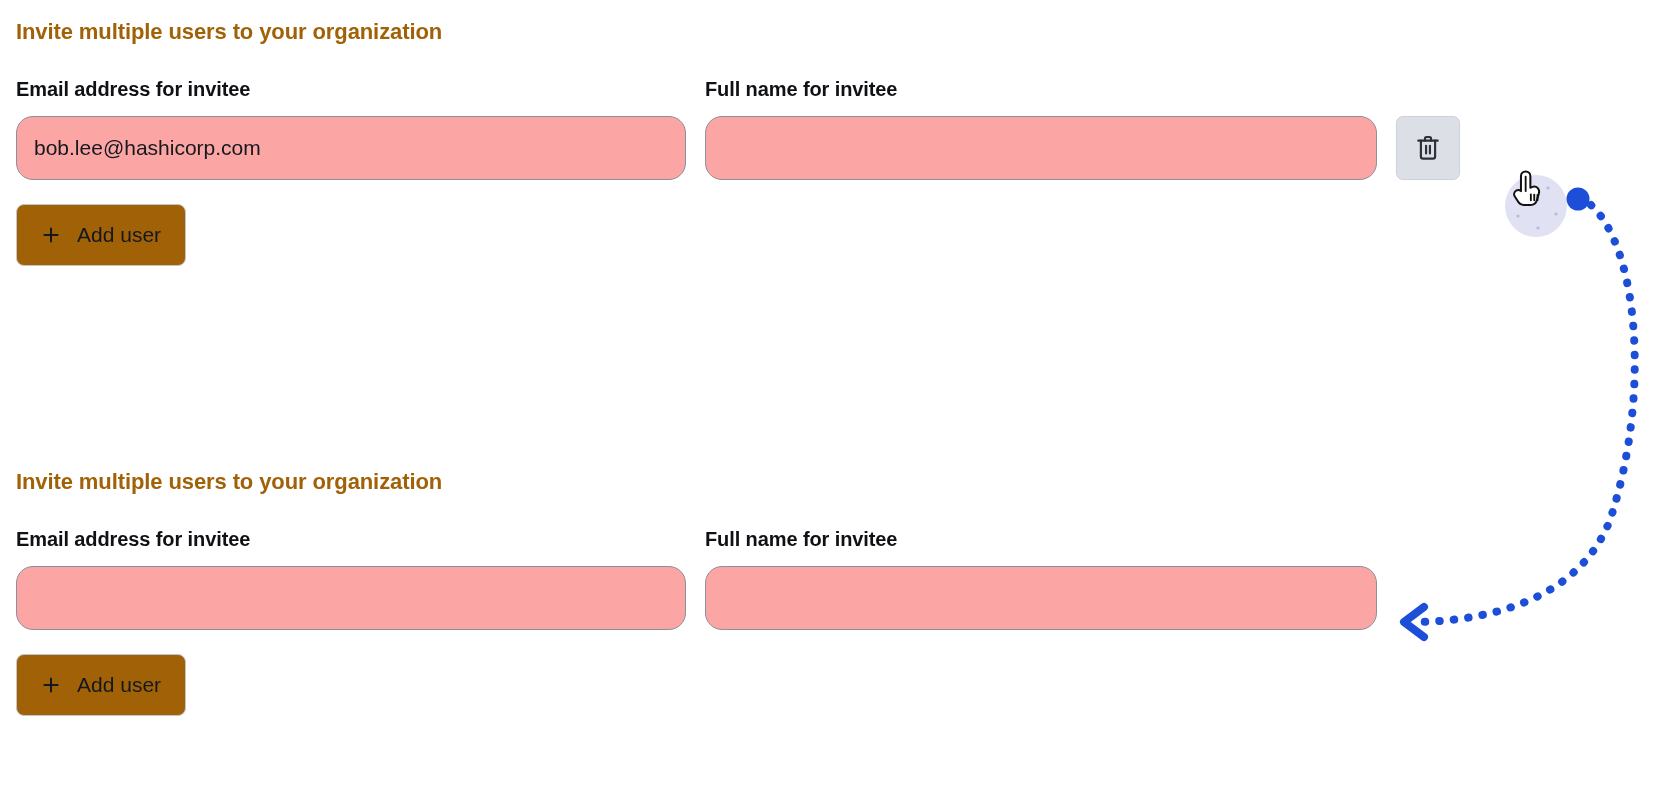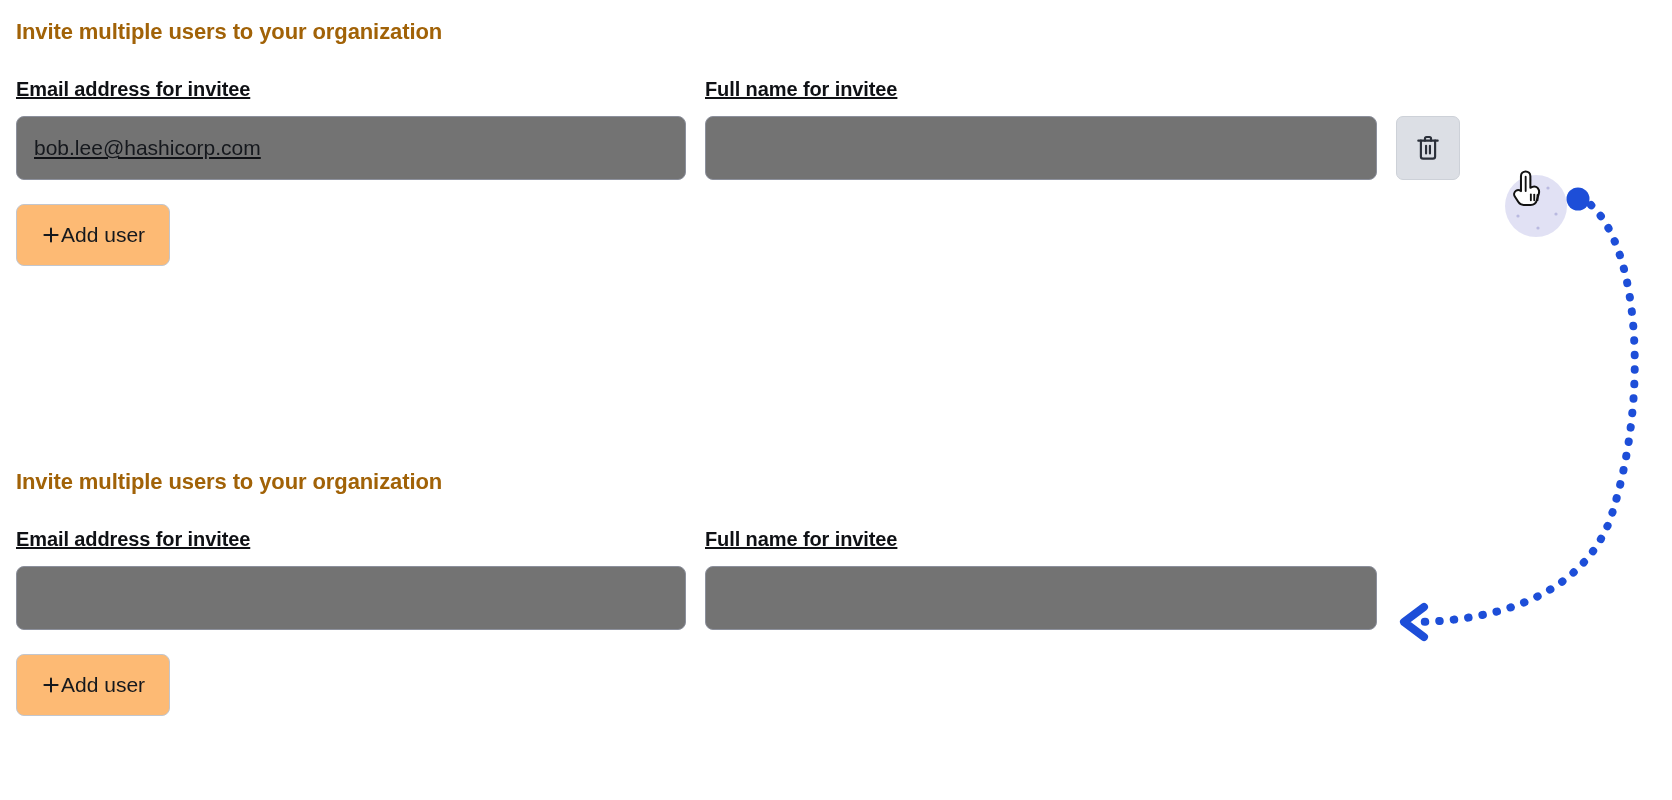--- a/index.html
+++ b/index.html
@@ -37,21 +37,20 @@
     letter-spacing: -0.1px;
     color: #a16207;
     margin: 0 0 30px 0;
     white-space: nowrap;
   }
 
   .row {
     display: flex;
     align-items: flex-start;
     gap: 19px;
-    text-decoration: underline;
   }
 
   .field {
     display: flex;
     flex-direction: column;
   }
   .field.email { width: 670px; }
   .field.fullname { width: 672px; }
 
   .field-label {
@@ -62,22 +61,22 @@
     color: #0f1115;
     margin: 0 0 14px 0;
     white-space: nowrap;
   }
 
   .text-input {
     box-sizing: border-box;
     width: 100%;
     height: 64px;
     border: 1.6px solid #8c909c;
-    border-radius: 8px;
-    background: #737373;
+    border-radius: 17px;
+    background: #fca5a5;
     font-family: "Liberation Sans", sans-serif;
     font-size: 21px;
     line-height: 28px;
     color: #15181d;
     padding: 0 17px;
     outline: none;
   }
   .text-input::placeholder { color: #6f7682; }
 
   
@@ -98,23 +97,24 @@
   .delete-btn svg { display: block; }
 
   
   .add-user-btn {
     box-sizing: border-box;
     margin-top: 24px;
     height: 62px;
     padding: 0 24px;
     border: 1.4px solid #c2c6ce;
     border-radius: 8px;
-    background: #fdba74;
+    background: #a16207;
     display: inline-flex;
     align-items: center;
+    gap: 16px;
     font-family: "Liberation Sans", sans-serif;
     font-size: 21px;
     line-height: 26px;
     color: #15181d;
     cursor: pointer;
     align-self: flex-start;
   }
   .plus-icon {
     display: inline-flex;
     align-items: center;

